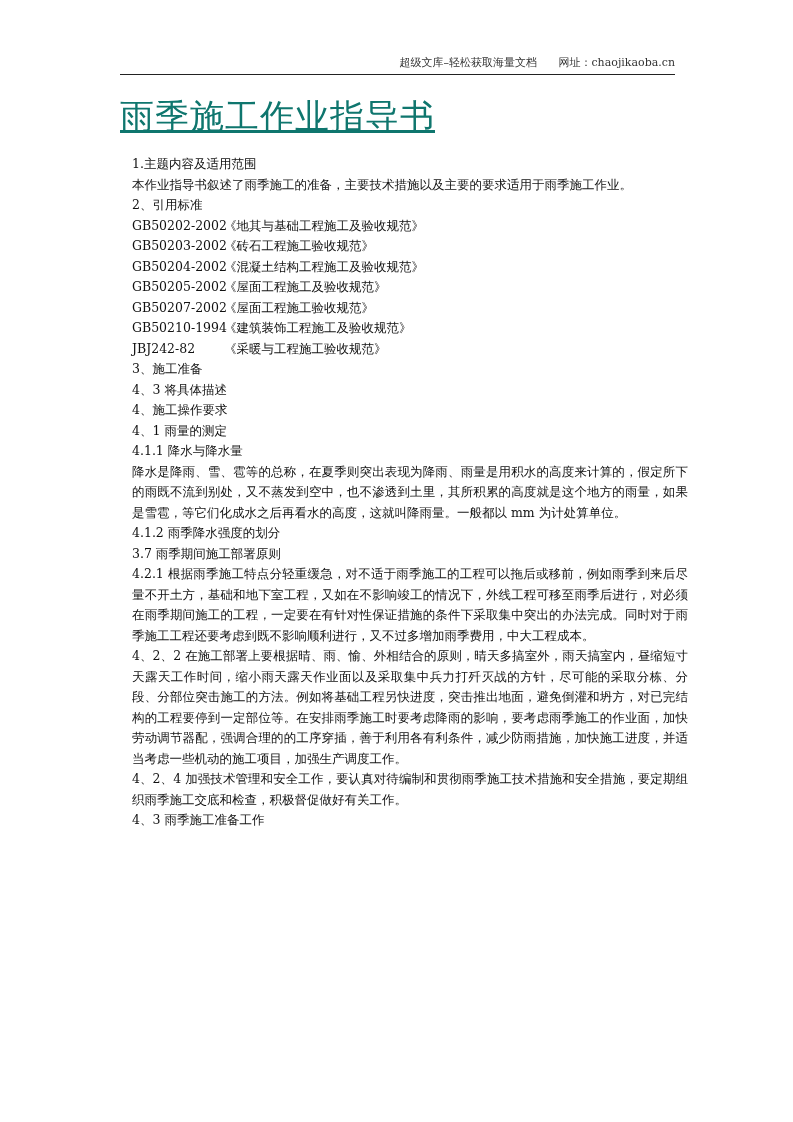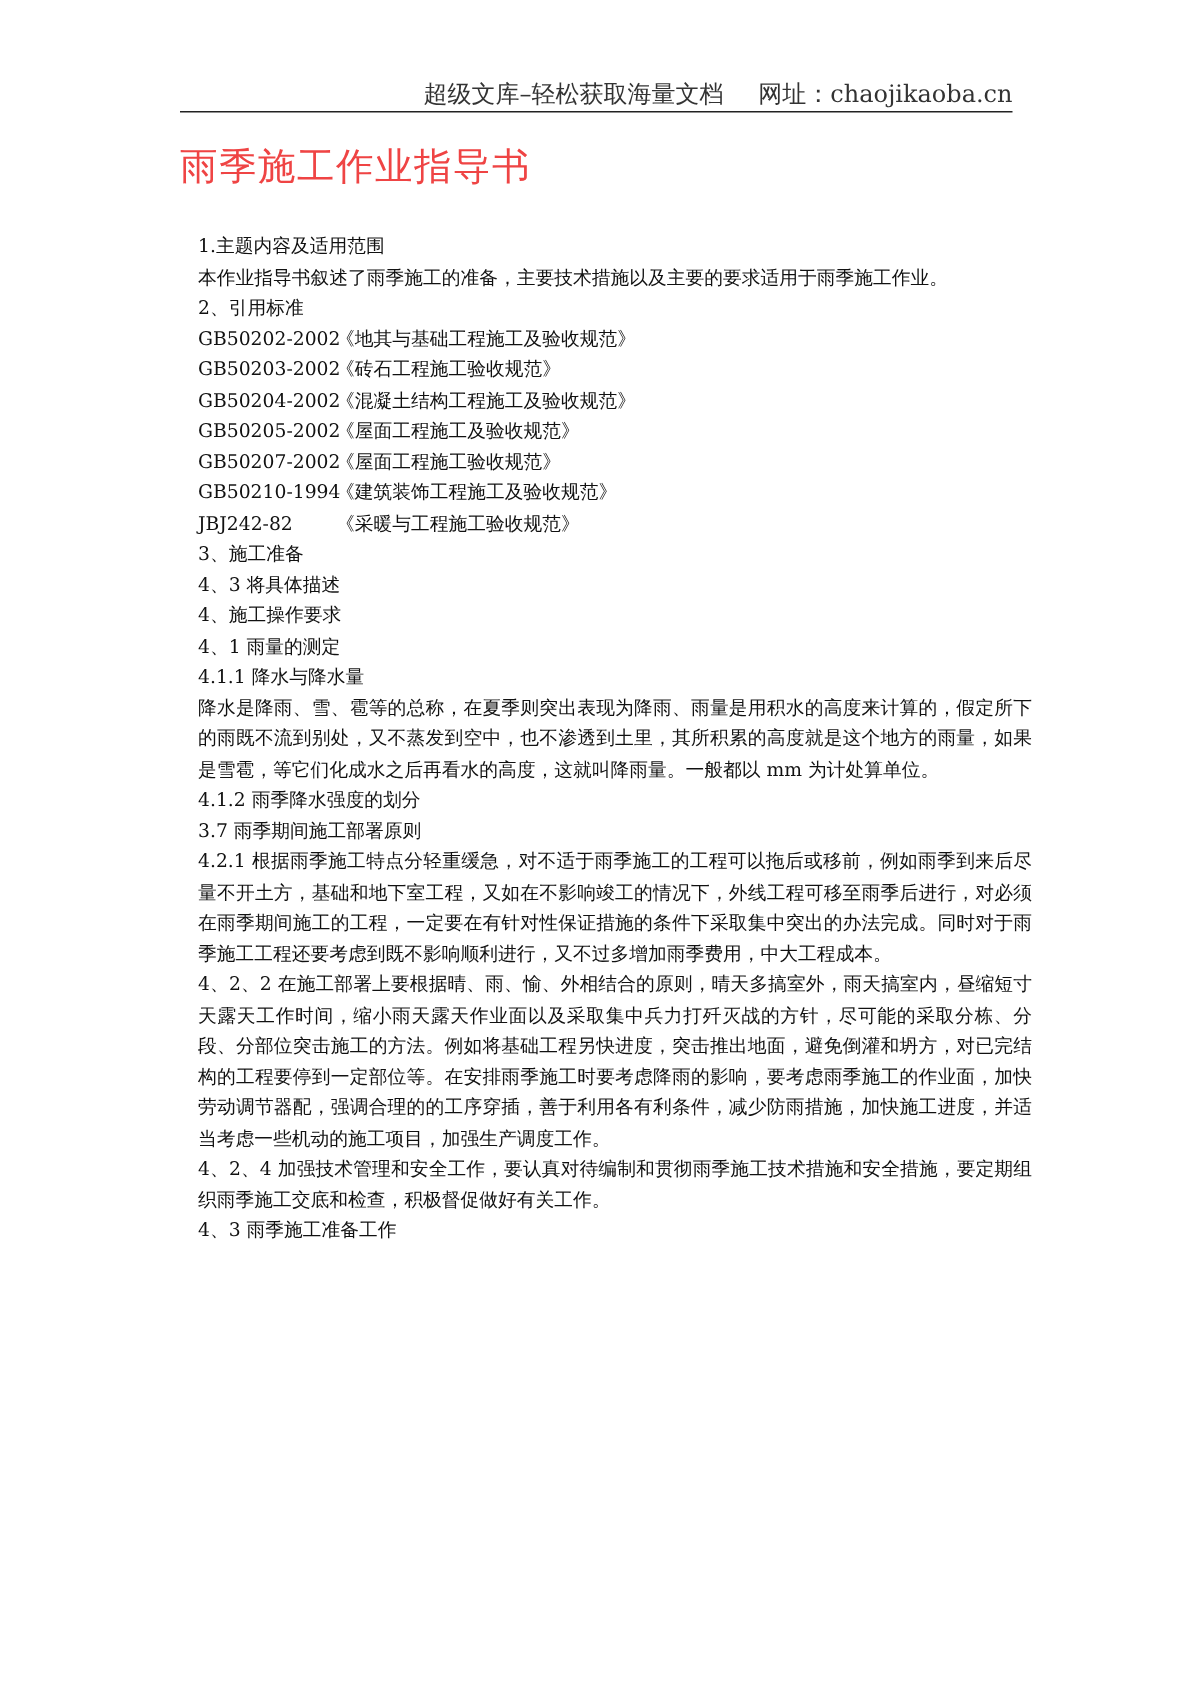--- a/index.html
+++ b/index.html
@@ -1,24 +1,24 @@
 <!DOCTYPE html>
 <html><head>
 <meta charset="utf-8">
 <style>
   html, body { margin: 0; padding: 0; background: #ffffff; }
   body { width: 793px; height: 1122px; position: relative; overflow: hidden;
          font-family: "DejaVu Serif", "Liberation Serif", serif; color: #111; }
   .page-header { position: absolute; left: 120px; top: 54px; width: 555px; height: 20px;
-                 border-bottom: 1px solid #222; font-size: 16px; color: #333;
+                 border-bottom: 1px solid #222; font-size: 11px; color: #333;
                  text-align: right; line-height: 18px; }
   .page-header span { margin-left: 18px; }
-  .doc-title { position: absolute; left: 120px; top: 94px; font-size: 25px;
+  .doc-title { position: absolute; left: 120px; top: 94px; font-size: 34px;
                font-family: "DejaVu Sans", "Liberation Sans", sans-serif; font-weight: normal;
-               margin: 0; letter-spacing: 1px; color: #ef4444; }
+               margin: 0; letter-spacing: 1px; color: #0f766e; text-decoration: underline; }
   .body-text { position: absolute; left: 132px; top: 154px; width: 556px;
                font-size: 12.5px; line-height: 20.5px; }
   .body-text p { margin: 0; }
   .p-justify { text-align: justify; text-align-last: left; }
   .ref-row { white-space: pre; }
   .ref-code { display: inline-block; width: 92px; }
 </style>
 </head>
 <body>
 

